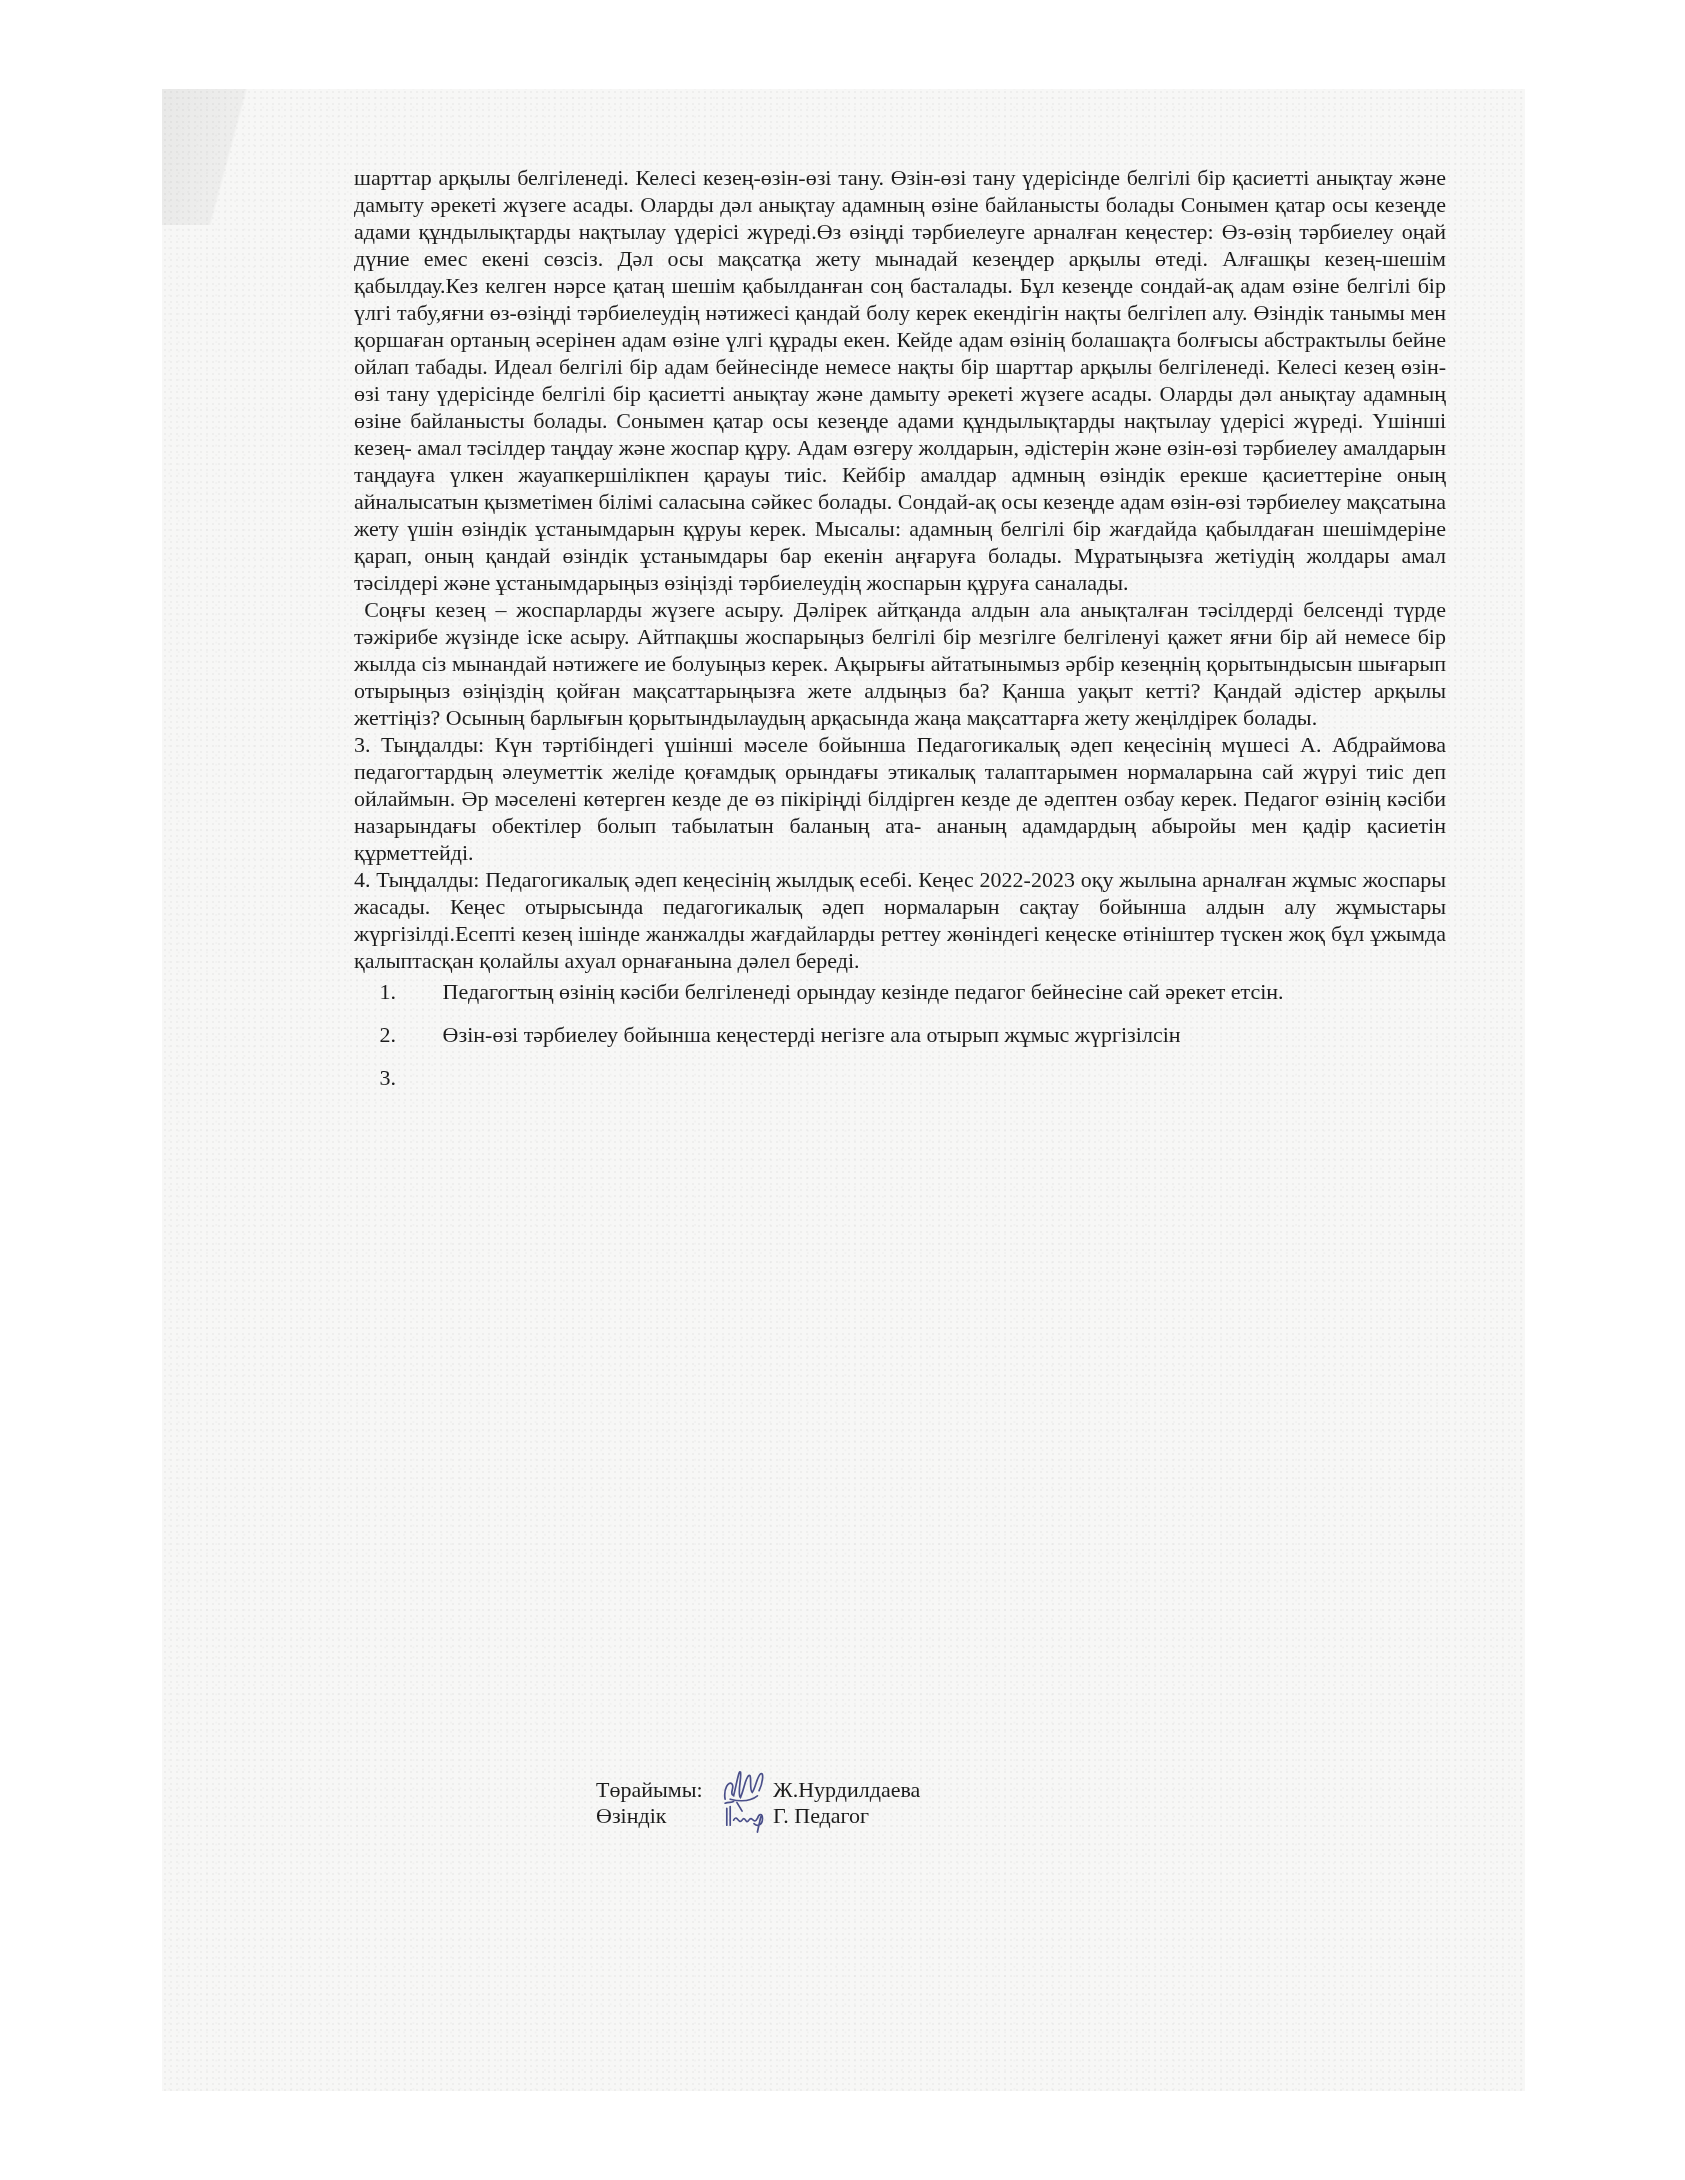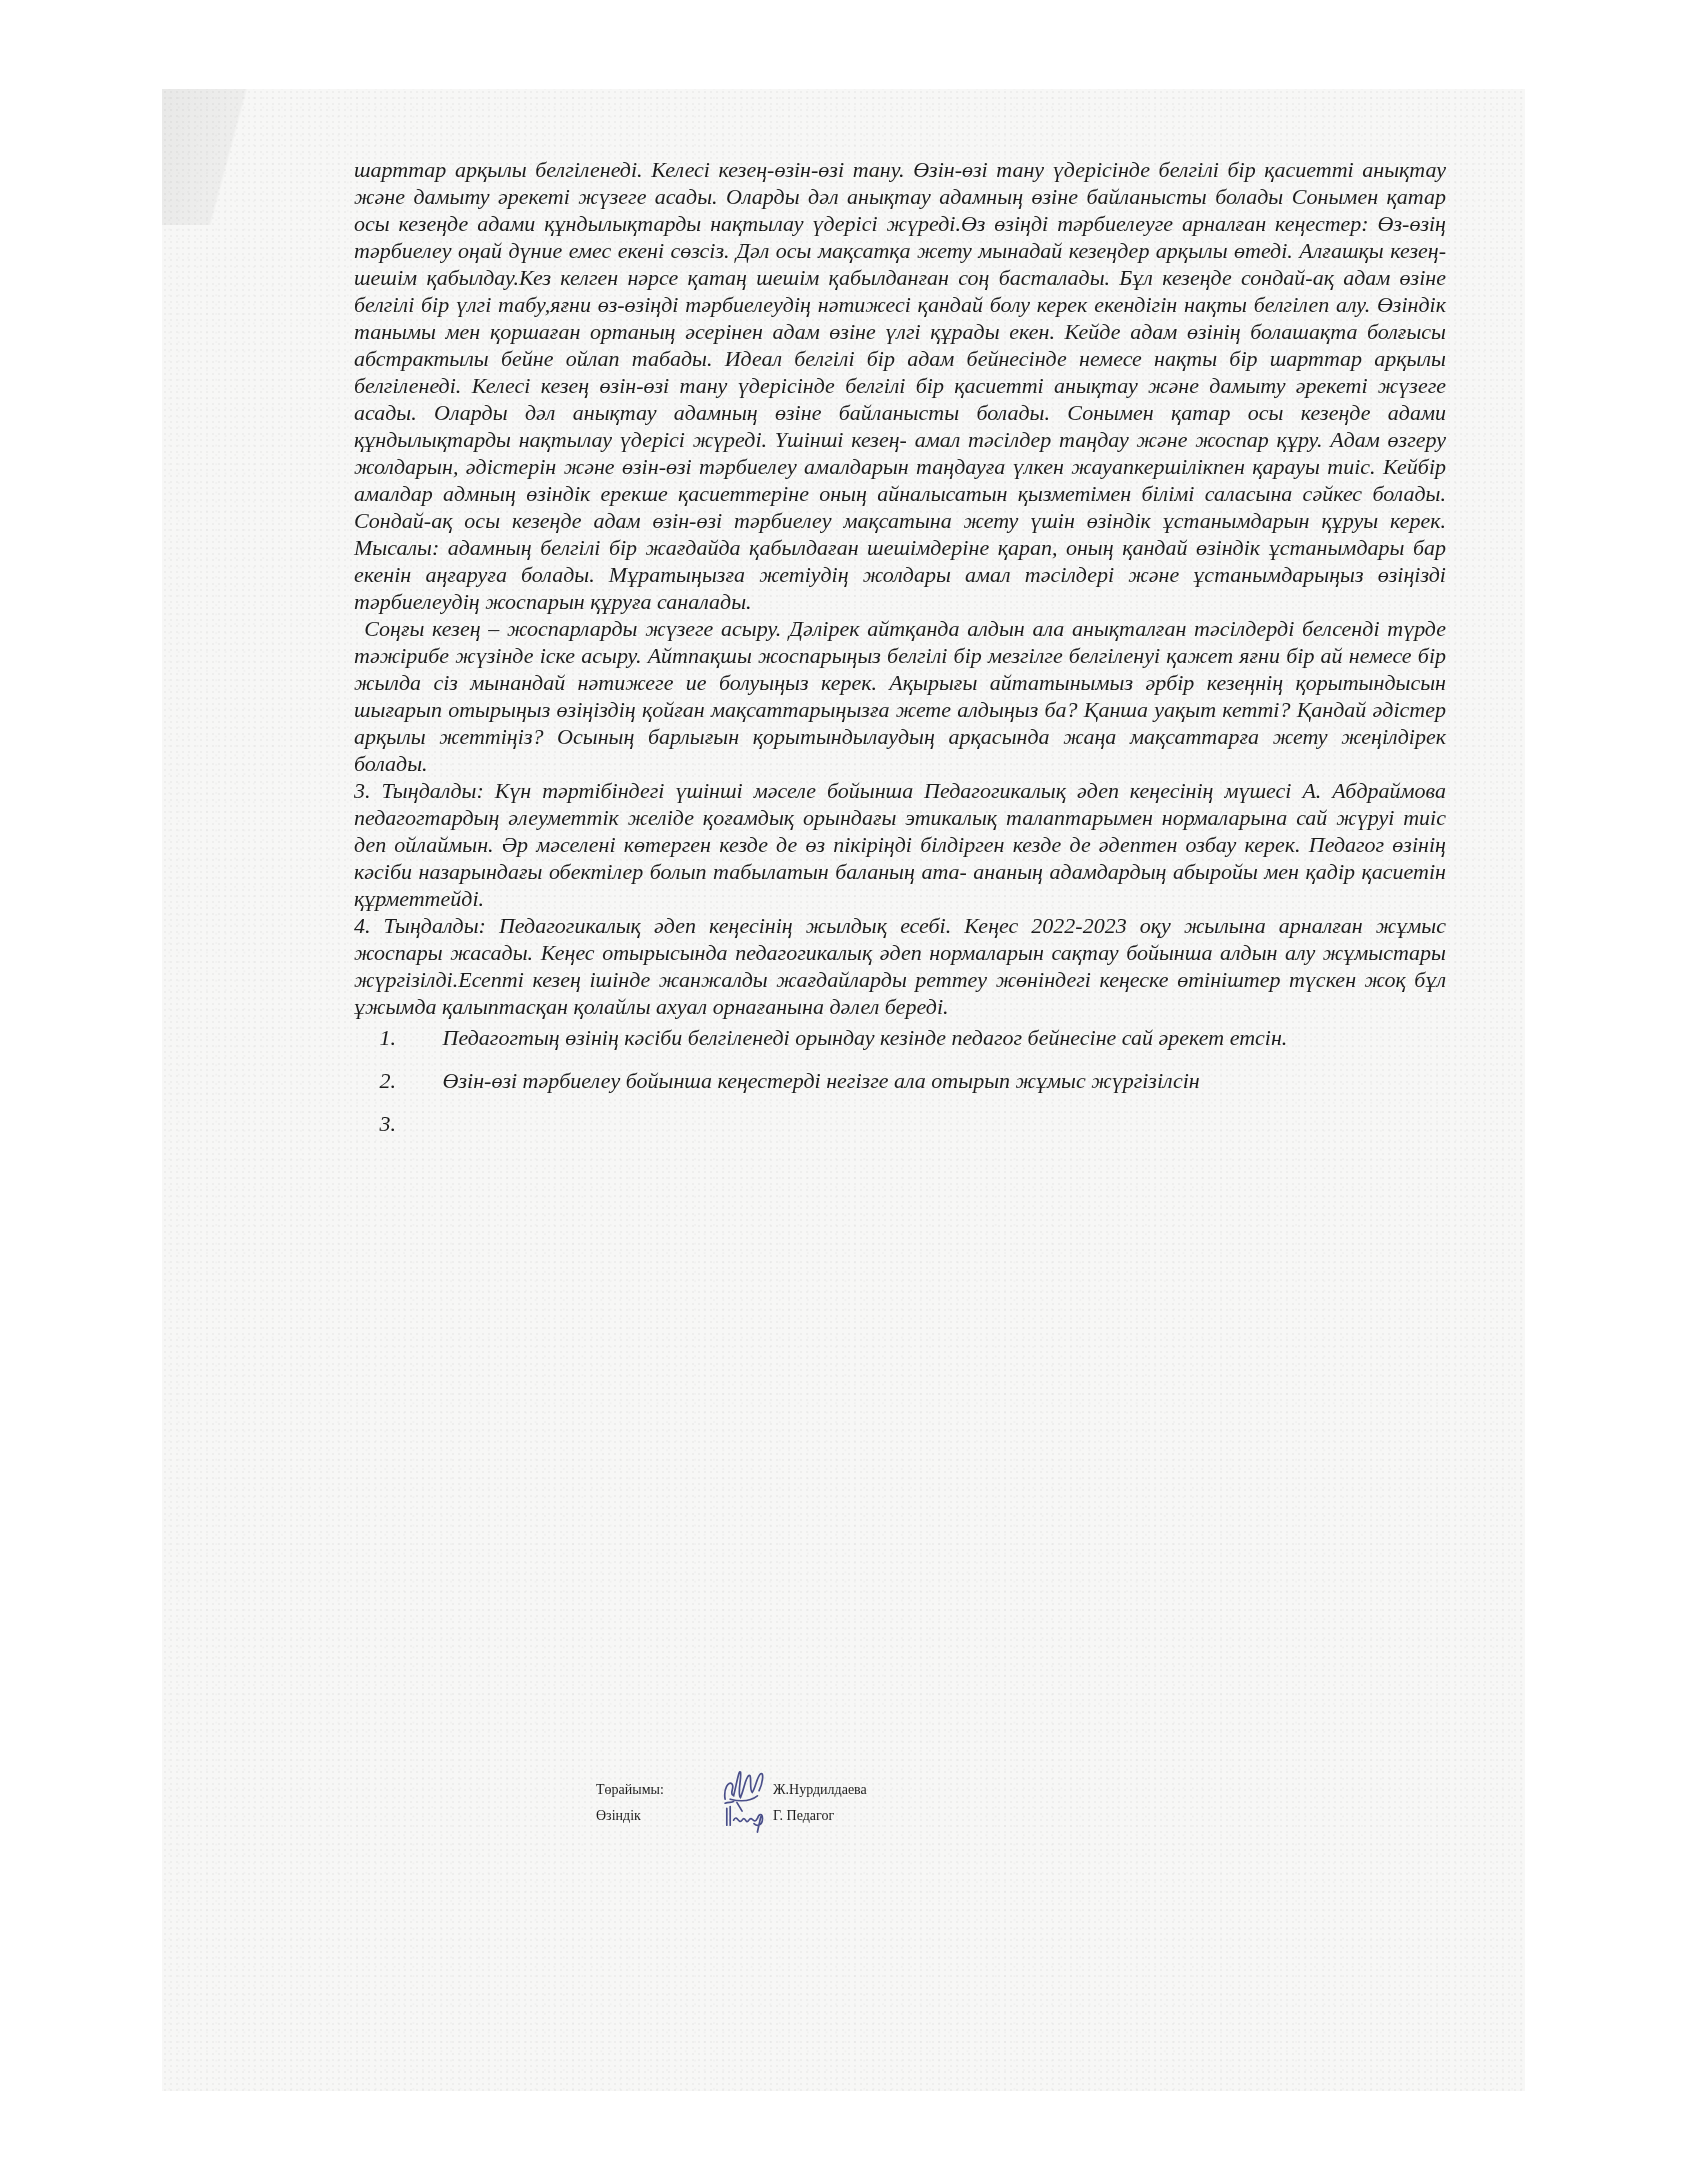--- a/index.html
+++ b/index.html
@@ -30,28 +30,27 @@
     position: absolute;
     left: 0;
     top: 0;
     width: 102px;
     height: 136px;
     background: linear-gradient(105deg, rgba(0,0,0,0.06) 0%, rgba(0,0,0,0.04) 60%, transparent 62%);
   }
   .content {
     position: absolute;
     left: 192px;
-    top: 67px;
+    top: 75px;
     width: 1092px;
     font-family: "Liberation Serif", serif;
     font-size: 22px;
     line-height: 27px;
     color: #1c1c1c;
     text-align: justify;
-    font-style: italic;
   }
   .content p {
     margin: 0;
   }
   .indent {
     text-indent: 10.2px;
   }
   .decision-title {
     text-align: center;
     margin-top: 34px !important;
@@ -74,21 +73,21 @@
   ol.decisions li .num {
     position: absolute;
     left: 0;
     top: 0;
   }
   .signatures {
     position: absolute;
     left: 434px;
     top: 1688px;
     font-family: "Liberation Serif", serif;
-    font-size: 14px;
+    font-size: 22px;
     line-height: 26.4px;
     color: #1c1c1c;
   }
   .sig-row {
     display: flex;
     align-items: center;
     white-space: nowrap;
   }
   .sig-role {
     display: inline-block;

